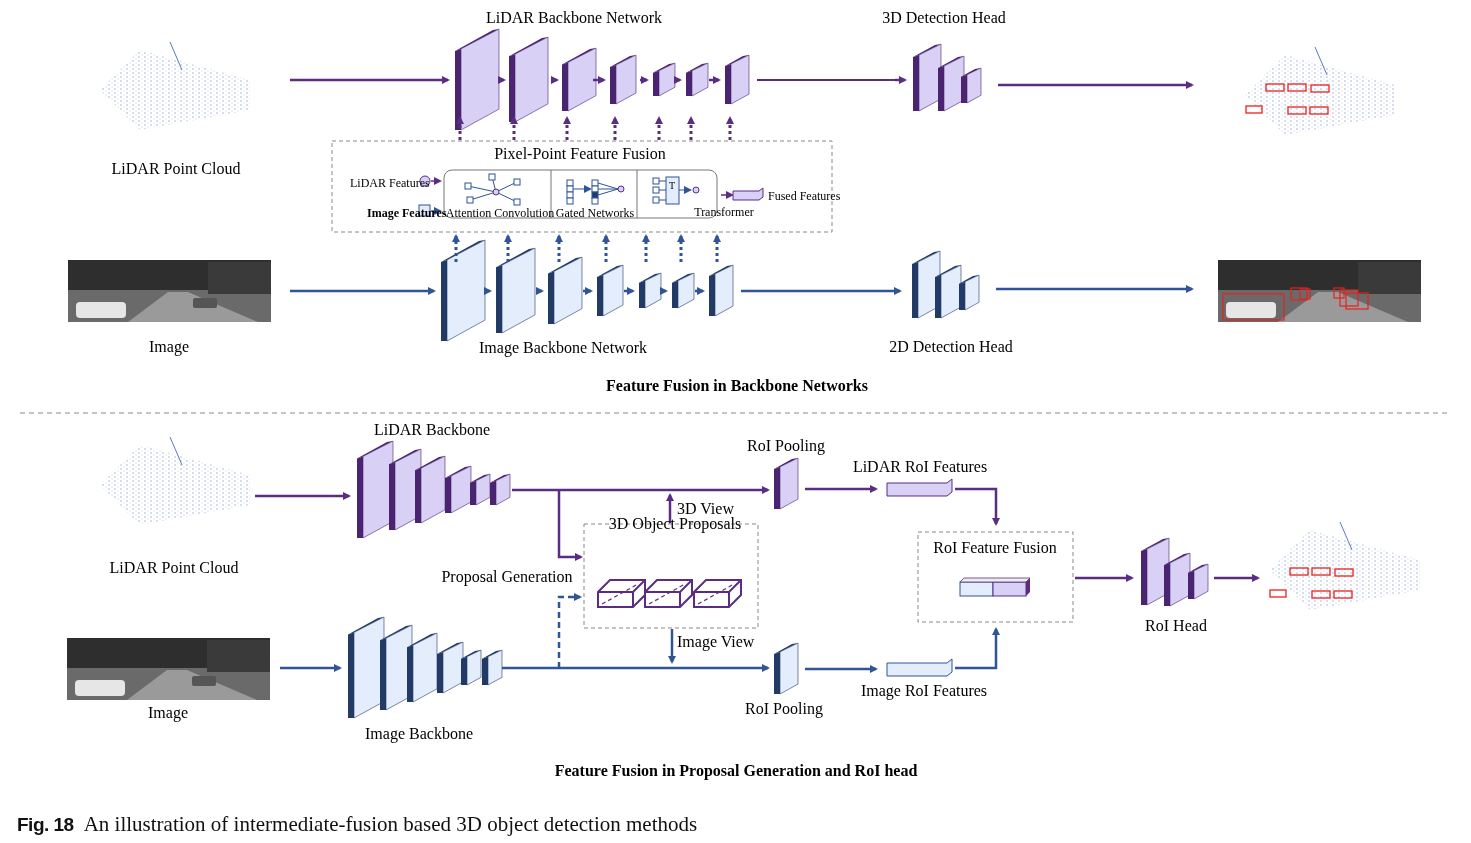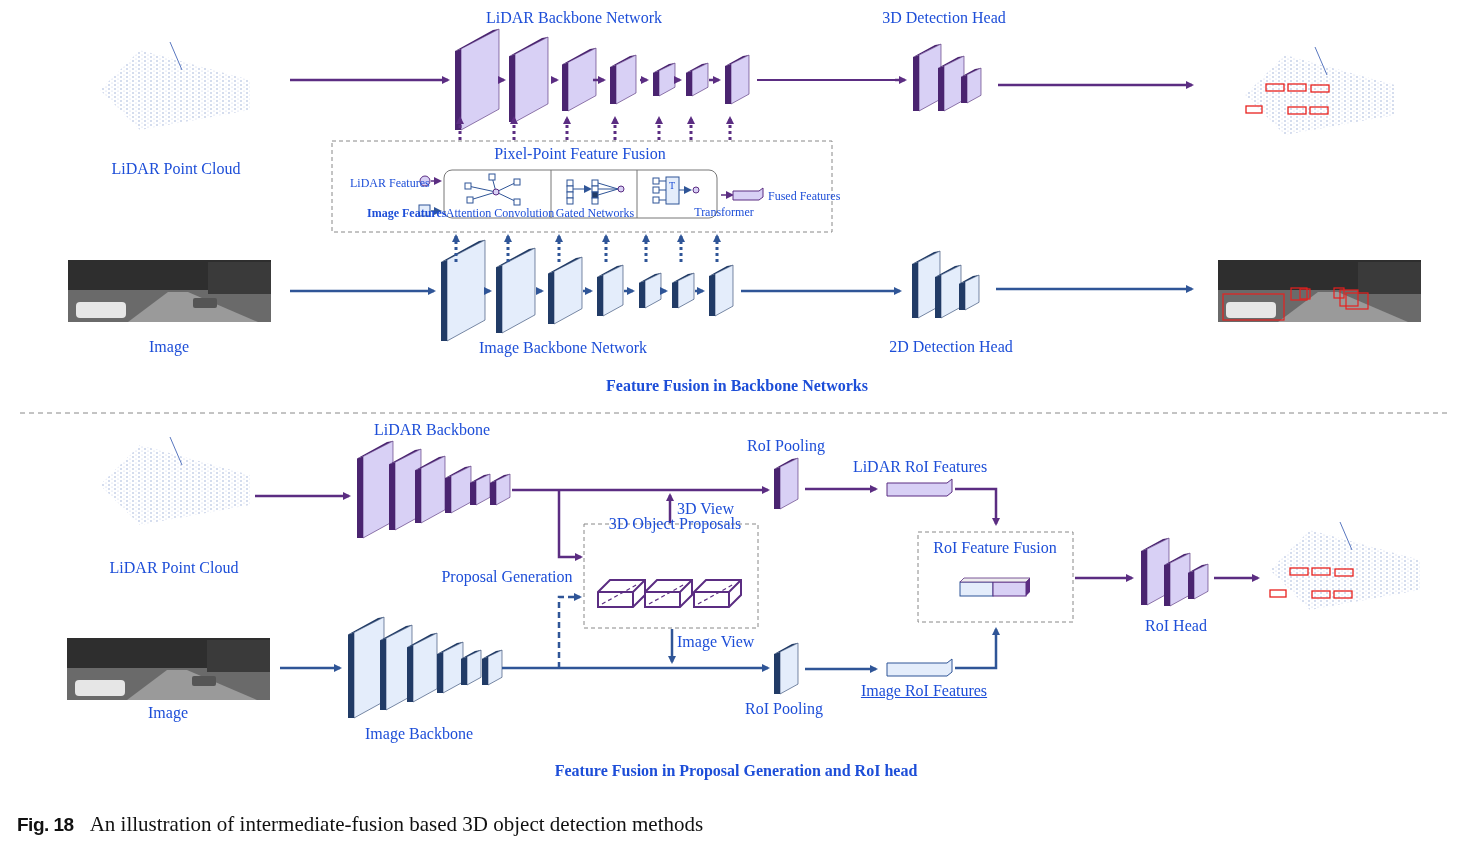--- a/index.html
+++ b/index.html
@@ -1,22 +1,22 @@
 <!DOCTYPE html>
 <html><head>
 <meta charset="utf-8">
 <style>
   html, body { margin:0; padding:0; background:#ffffff; }
   body { width:1471px; height:843px; position:relative; overflow:hidden; font-family:"Liberation Serif", serif; color:#111; }
-  .lbl { position:absolute; font-family:"Liberation Serif", serif; font-size:16px; color:#1d4ed8; white-space:nowrap; }
+  .lbl { position:absolute; font-family:"Liberation Serif", serif; font-size:16px; color:#000000; white-space:nowrap; }
   .lbl.c { transform:translateX(-50%); }
   .small { font-size:12px; }
   .bold { font-weight:bold; }
   .caption { position:absolute; left:17px; top:812px; font-size:21px; font-family:"Liberation Serif", serif; white-space:nowrap; }
-  .caption .fig { font-family:"Liberation Sans", sans-serif; font-weight:bold; font-size:19px; letter-spacing:-0.5px; margin-right:16px; }
+  .caption .fig { font-family:"Liberation Sans", sans-serif; font-weight:bold; font-size:19px; letter-spacing:-0.5px; margin-right:10px; }
   svg#canvas { position:absolute; left:0; top:0; }
   .photo { position:absolute; }
 </style>
 </head>
 <body>
 
 <svg id="canvas" width="1471" height="843" xmlns="http://www.w3.org/2000/svg">
   <defs>
     <marker id="ah-p" markerWidth="8" markerHeight="8" refX="6" refY="4" orient="auto" markerUnits="userSpaceOnUse">
       <path d="M0,0 L8,4 L0,8 z" fill="#5b2d82"></path>
@@ -323,21 +323,21 @@
 <div class="lbl c" style="left:432px;top:421px;">LiDAR Backbone</div>
 <div class="lbl c" style="left:786px;top:437px;">RoI Pooling</div>
 <div class="lbl c" style="left:920px;top:458px;">LiDAR RoI Features</div>
 <div class="lbl" style="left:677px;top:500px;">3D View</div>
 <div class="lbl c" style="left:675px;top:515px;">3D Object Proposals</div>
 <div class="lbl c" style="left:995px;top:539px;">RoI Feature Fusion</div>
 <div class="lbl c" style="left:174px;top:559px;">LiDAR Point Cloud</div>
 <div class="lbl c" style="left:507px;top:568px;">Proposal Generation</div>
 <div class="lbl c" style="left:1176px;top:617px;">RoI Head</div>
 <div class="lbl" style="left:677px;top:633px;">Image View</div>
-<div class="lbl c" style="left:924px;top:682px;text-decoration:underline;">Image RoI Features</div>
+<div class="lbl c" style="left:924px;top:682px;">Image RoI Features</div>
 <div class="lbl c" style="left:784px;top:700px;">RoI Pooling</div>
 <div class="lbl c" style="left:168px;top:704px;">Image</div>
 <div class="lbl c" style="left:419px;top:725px;">Image Backbone</div>
 <div class="lbl c bold" style="left:736px;top:762px;">Feature Fusion in Proposal Generation and RoI head</div>
 
 <div class="caption">
   <span class="fig">Fig. 18</span><span>An illustration of intermediate-fusion based 3D object detection methods</span>
 </div>
 
 <div class="lbl" style="left:669px;top:180px;font-size:10px;">T</div>

